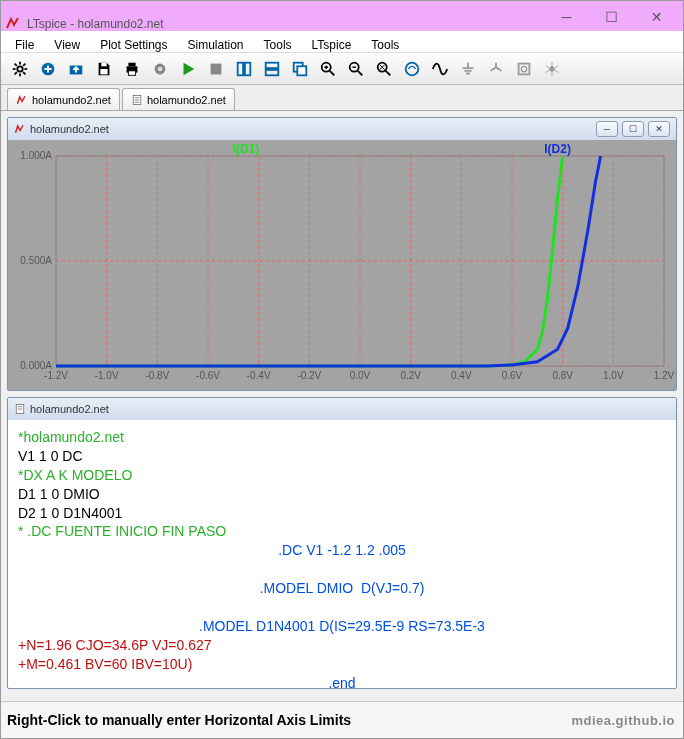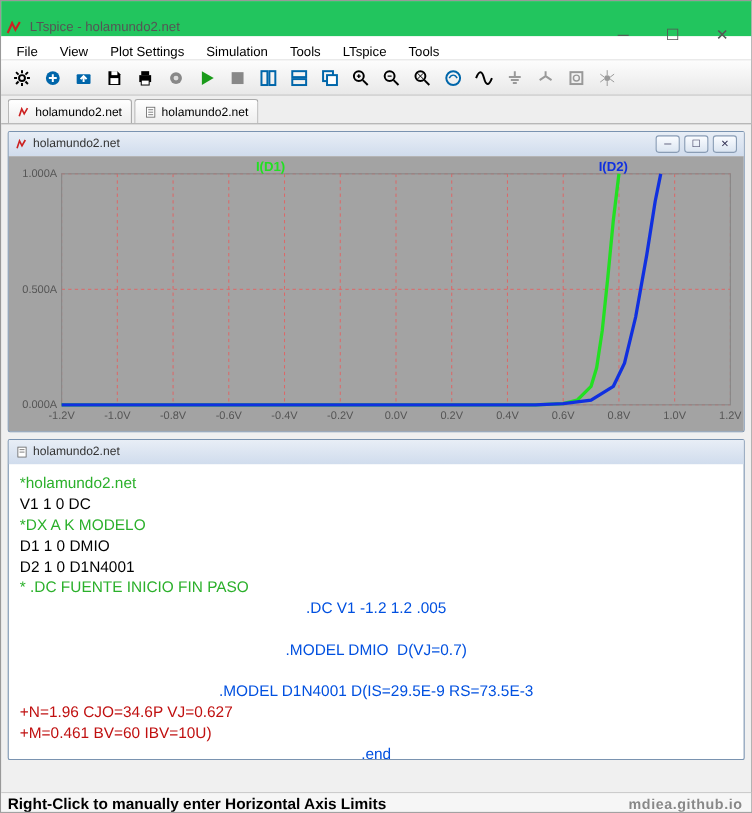--- a/index.html
+++ b/index.html
@@ -1,17 +1,17 @@
 <!DOCTYPE html>
 <html><head>
 <meta charset="utf-8">
 <style>
 * { margin: 0; padding: 0; box-sizing: border-box; font-family: "Segoe UI", Tahoma, sans-serif; }
 body { width: 684px; height: 739px; background: #f0f0f0; overflow: hidden; position: relative; border: 1px solid #999; }
-.titlebar { height: 30px; background: #22c55e; display: flex; align-items: flex-start; padding: 16px 4px; }
+.titlebar { height: 30px; background: #f0abfc; display: flex; align-items: flex-end; padding: 0 4px; }
 .titlebar .app-icon { width: 16px; height: 16px; margin-right: 6px; }
 .titlebar .title { font-size: 12px; color: #555; flex: 1; }
 .win-btn { width: 45px; height: 28px; display: flex; align-items: center; justify-content: center; font-size: 14px; color: #555; }
 .menubar { height: 22px; background: #fff; display: flex; align-items: flex-end; padding: 0 4px; font-size: 12px; border-bottom: 1px solid #ddd; }
 .menubar span { padding: 0 10px; }
 .toolbar { height: 32px; background: linear-gradient(#fdfdfd,#e8e8e8); border-bottom: 1px solid #bbb; display: flex; align-items: center; padding: 0 6px; gap: 2px; }
 .toolbar .tb { width: 26px; height: 24px; display: flex; align-items: center; justify-content: center; }
 .tabsbar { height: 26px; background: #eee; display: flex; align-items: flex-end; padding-left: 6px; border-bottom: 1px solid #aaa; }
 .tab { height: 22px; background: linear-gradient(#fff,#eee); border: 1px solid #aaa; border-bottom: none; border-radius: 3px 3px 0 0; display: flex; align-items: center; padding: 0 8px; font-size: 11px; margin-right: 2px; gap: 4px; }
 .mdi { padding: 6px; }
@@ -19,21 +19,21 @@
 .panel-hdr { height: 22px; background: linear-gradient(#e8eef6,#d0dced); display: flex; align-items: center; padding: 0 6px; font-size: 11px; color: #333; gap: 4px; }
 .panel-hdr .sp { flex: 1; }
 .pnl-btn { width: 22px; height: 16px; border: 1px solid #8a9db5; border-radius: 3px; background: linear-gradient(#fafcff,#dbe5f1); display: flex; align-items: center; justify-content: center; font-size: 9px; color: #335; }
 .plot { position: relative; height: 250px; background: #a3a3a3; }
 .plot svg { position: absolute; inset: 0; }
 .netlist { padding: 8px 10px; font-family: "Courier New", monospace; font-size: 14px; line-height: 1.35; white-space: pre; height: 268px; overflow: hidden; }
 .c-cmt { color: #2bb02b; }
 .c-dir { color: #0050e0; text-align: center; }
 .c-txt { color: #000; }
 .c-cont { color: #c01010; }
-.statusbar { position: absolute; bottom: 0; left: 0; right: 0; height: 18px; background: #f6f6f6; border-top: 1px solid #ccc; display: flex; align-items: flex-end; padding: 0 6px; font-size: 14px; font-weight: bold; }
+.statusbar { position: absolute; bottom: 0; left: 0; right: 0; height: 37px; background: #f6f6f6; border-top: 1px solid #ccc; display: flex; align-items: center; padding: 0 6px; font-size: 14px; font-weight: bold; }
 .statusbar .wm { position: absolute; right: 8px; color: #888; font-weight: bold; letter-spacing: .5px; font-size: 13px; text-shadow: 0 1px #fff; }
 </style>
 </head>
 <body>
 
 <div class="titlebar">
   <span class="app-icon">
     <svg viewBox="0 0 16 16">
         <path d="M2 13 L6 4 L9 10 L13 3" stroke="#c22" fill="none" stroke-width="2"></path>
       </svg>

